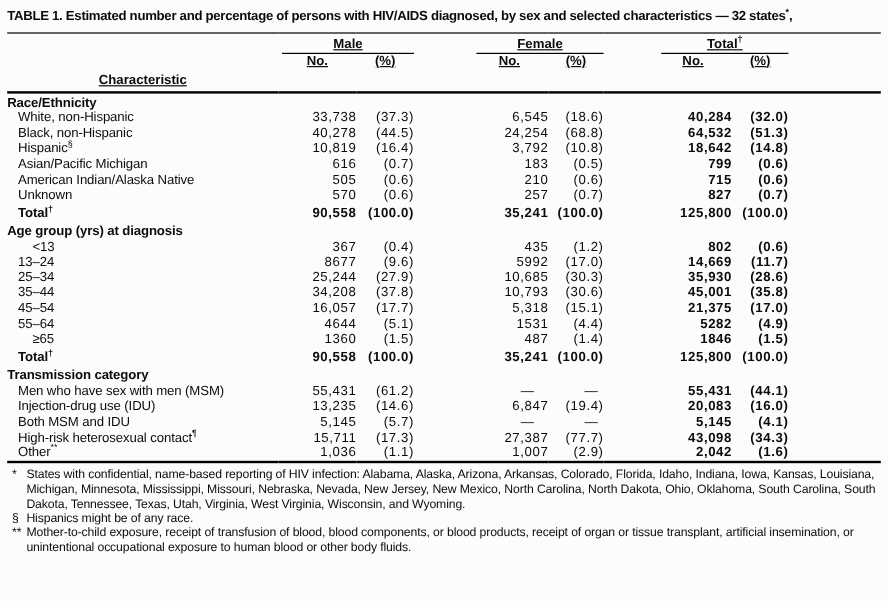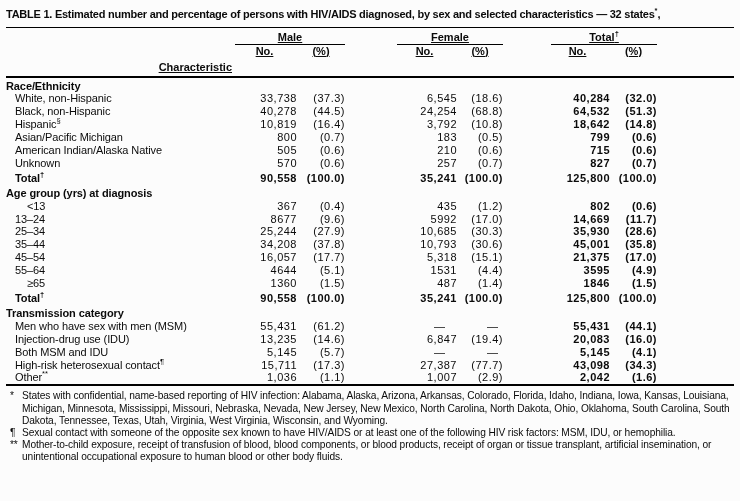--- a/index.html
+++ b/index.html
@@ -37,21 +37,21 @@
   .gline {
     border-bottom: 1px solid #000;
     padding-bottom: 1px;
     text-align: center;
     margin-left: auto;
   }
   .g-male { width: 110px; }
   .g-fem  { width: 106px; }
   .g-tot  { width: 106px; }
   tr.sub th { height: 17px; padding-bottom: 19px; }
-  .char-h { text-align: right; vertical-align: bottom; padding-bottom: 3px; }
+  .char-h { text-align: center; vertical-align: bottom; padding-bottom: 3px; }
   .nbox { width: 65px; margin-left: auto; text-align: center; }
   .pct-h { text-align: center; }
   .pr { padding-right: 77px; }
 
   tbody td {
     font-size: 11px;
     line-height: 12.9px;
     vertical-align: bottom;
     letter-spacing: -0.1px;
   }
@@ -144,21 +144,21 @@
         <td class="lbl"><span>Hispanic</span><sup>§</sup></td>
         <td class="num">10,819</td>
         <td class="num">(16.4)</td>
         <td class="num">3,792</td>
         <td class="num">(10.8)</td>
         <td class="num tot">18,642</td>
         <td class="num tot pr">(14.8)</td>
       </tr>
       <tr>
         <td class="lbl"><span>Asian/Pacific Michigan</span><sup></sup></td>
-        <td class="num">800</td>
+        <td class="num">616</td>
         <td class="num">(0.7)</td>
         <td class="num">183</td>
         <td class="num">(0.5)</td>
         <td class="num tot">799</td>
         <td class="num tot pr">(0.6)</td>
       </tr>
       <tr>
         <td class="lbl"><span>American Indian/Alaska Native</span><sup></sup></td>
         <td class="num">505</td>
         <td class="num">(0.6)</td>
@@ -233,21 +233,21 @@
         <td class="num">(15.1)</td>
         <td class="num tot">21,375</td>
         <td class="num tot pr">(17.0)</td>
       </tr>
       <tr>
         <td class="lbl"><span>55–64</span><sup></sup></td>
         <td class="num">4644</td>
         <td class="num">(5.1)</td>
         <td class="num">1531</td>
         <td class="num">(4.4)</td>
-        <td class="num tot">3595</td>
+        <td class="num tot">5282</td>
         <td class="num tot pr">(4.9)</td>
       </tr>
       <tr>
         <td class="lbl ind2"><span>≥65</span><sup></sup></td>
         <td class="num">1360</td>
         <td class="num">(1.5)</td>
         <td class="num">487</td>
         <td class="num">(1.4)</td>
         <td class="num tot">1846</td>
         <td class="num tot pr">(1.5)</td>
@@ -309,17 +309,17 @@
         <td class="num">(2.9)</td>
         <td class="num tot">2,042</td>
         <td class="num tot pr">(1.6)</td>
       </tr>
 
     </tbody>
   </table>
 
   <div class="fns">
     <div class="fn"><span class="mk">*</span><span>States with confidential, name-based reporting of HIV infection: Alabama, Alaska, Arizona, Arkansas, Colorado, Florida, Idaho, Indiana, Iowa, Kansas, Louisiana, Michigan, Minnesota, Mississippi, Missouri, Nebraska, Nevada, New Jersey, New Mexico, North Carolina, North Dakota, Ohio, Oklahoma, South Carolina, South Dakota, Tennessee, Texas, Utah, Virginia, West Virginia, Wisconsin, and Wyoming.</span></div>
-    <div class="fn"><span class="mk">¶</span><span>Sexual contact with someone of the opposite sex known to have HIV/AIDS or at least one of the following HIV risk factors: MSM, IDU, or hemophilia.</span></div>
+    <div class="fn"><span class="mk">§</span><span>Hispanics might be of any race.</span></div>
     <div class="fn"><span class="mk">**</span><span>Mother-to-child exposure, receipt of transfusion of blood, blood components, or blood products, receipt of organ or tissue transplant, artificial insemination, or unintentional occupational exposure to human blood or other body fluids.</span></div>
   </div>
 
 </div>
 
 </body></html>

